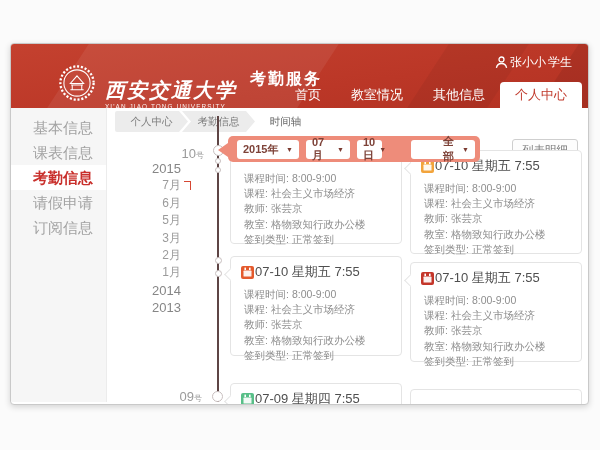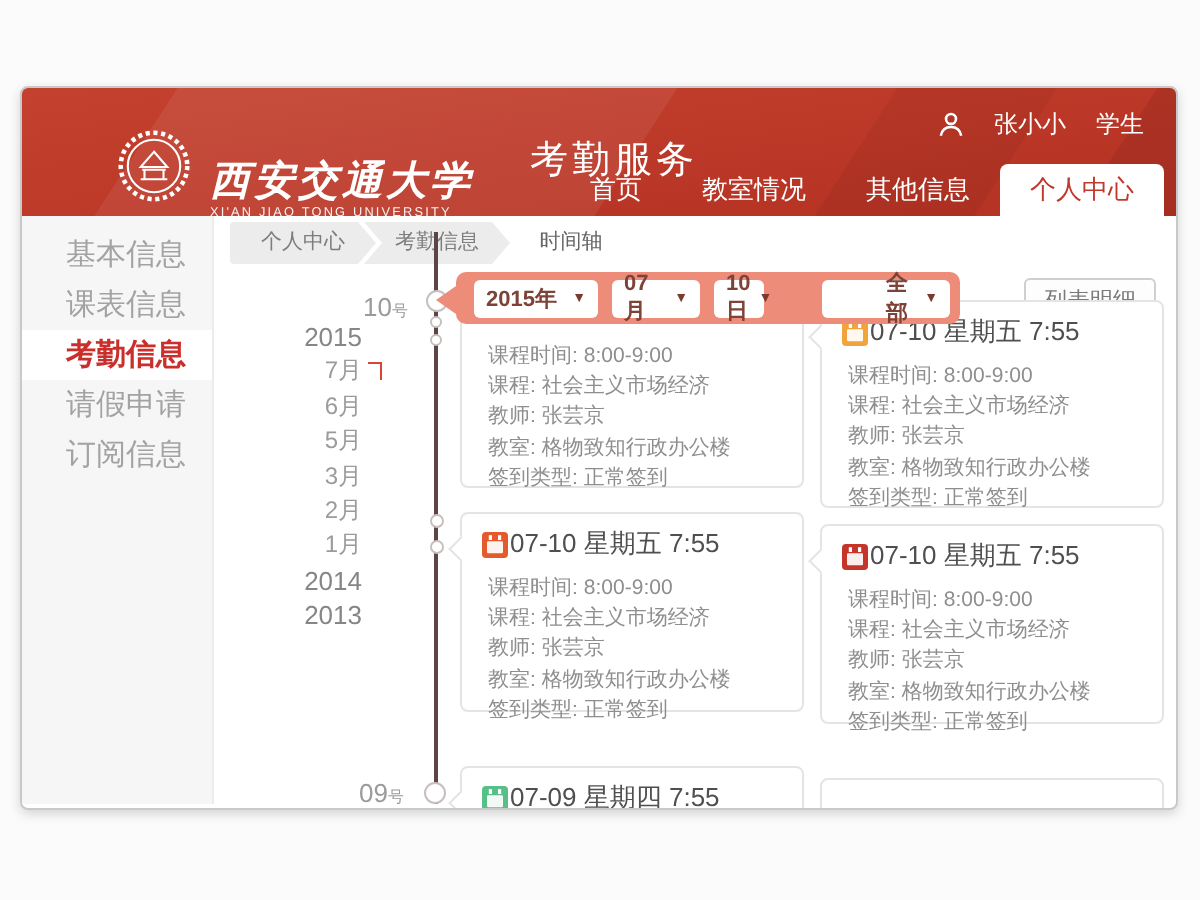--- a/index.html
+++ b/index.html
@@ -12,22 +12,22 @@
        background:linear-gradient(172deg,#c4412f 0%,#bb3727 60%,#b33223 100%);overflow:hidden;}
   .stripe{position:absolute;top:-10px;height:90px;}
   .s1{left:55px;width:250px;background:rgba(255,255,255,.07);transform:skewX(-33deg);}
   .s2{left:415px;width:80px;background:rgba(0,0,0,.05);transform:skewX(-33deg);}
   .s3{left:545px;width:180px;background:rgba(0,0,0,.08);transform:skewX(-33deg);}
   .logo{position:absolute;left:47px;top:11px;display:flex;align-items:center;color:#fff;}
   .logo-txt{margin-left:9px;display:flex;flex-direction:column;}
   .uni-cn{font-family:"DejaVu Serif","Liberation Serif",serif;font-style:italic;font-weight:bold;
           font-size:20px;letter-spacing:2px;line-height:22px;margin-top:24px;}
   .uni-en{font-size:6.4px;letter-spacing:1.1px;opacity:.92;margin-top:2px;}
-  .app-title{margin-left:28px;font-size:19px;font-weight:normal;letter-spacing:2px;padding-bottom:6px;}
-  .user{position:absolute;top:10px;right:16px;display:flex;align-items:center;gap:15px;
+  .app-title{margin-left:13px;font-size:16px;font-weight:bold;letter-spacing:2px;padding-bottom:6px;}
+  .user{position:absolute;top:10px;right:16px;display:flex;align-items:center;gap:2px;
         color:#fff;font-size:12px;cursor:default;}
   .nav{position:absolute;right:6px;bottom:0;display:flex;align-items:flex-end;}
   .nav-item{height:26px;line-height:26px;padding:0 15px;color:#fff;font-size:13px;cursor:pointer;}
   .nav-item.active{background:#fff;color:#c0392b;border-radius:4px 4px 0 0;}
   
   .side{position:absolute;left:0;top:64px;width:95px;height:294px;background:#f6f6f6;border-right:1px solid #ececec;}
   .side-item{height:25px;line-height:25px;text-align:right;padding-right:13px;font-size:15px;color:#a3a3a3;cursor:pointer;}
   .side-item.active{background:#fff;color:#c9302c;font-weight:bold;}
   .side-pad{height:7px;}
   

